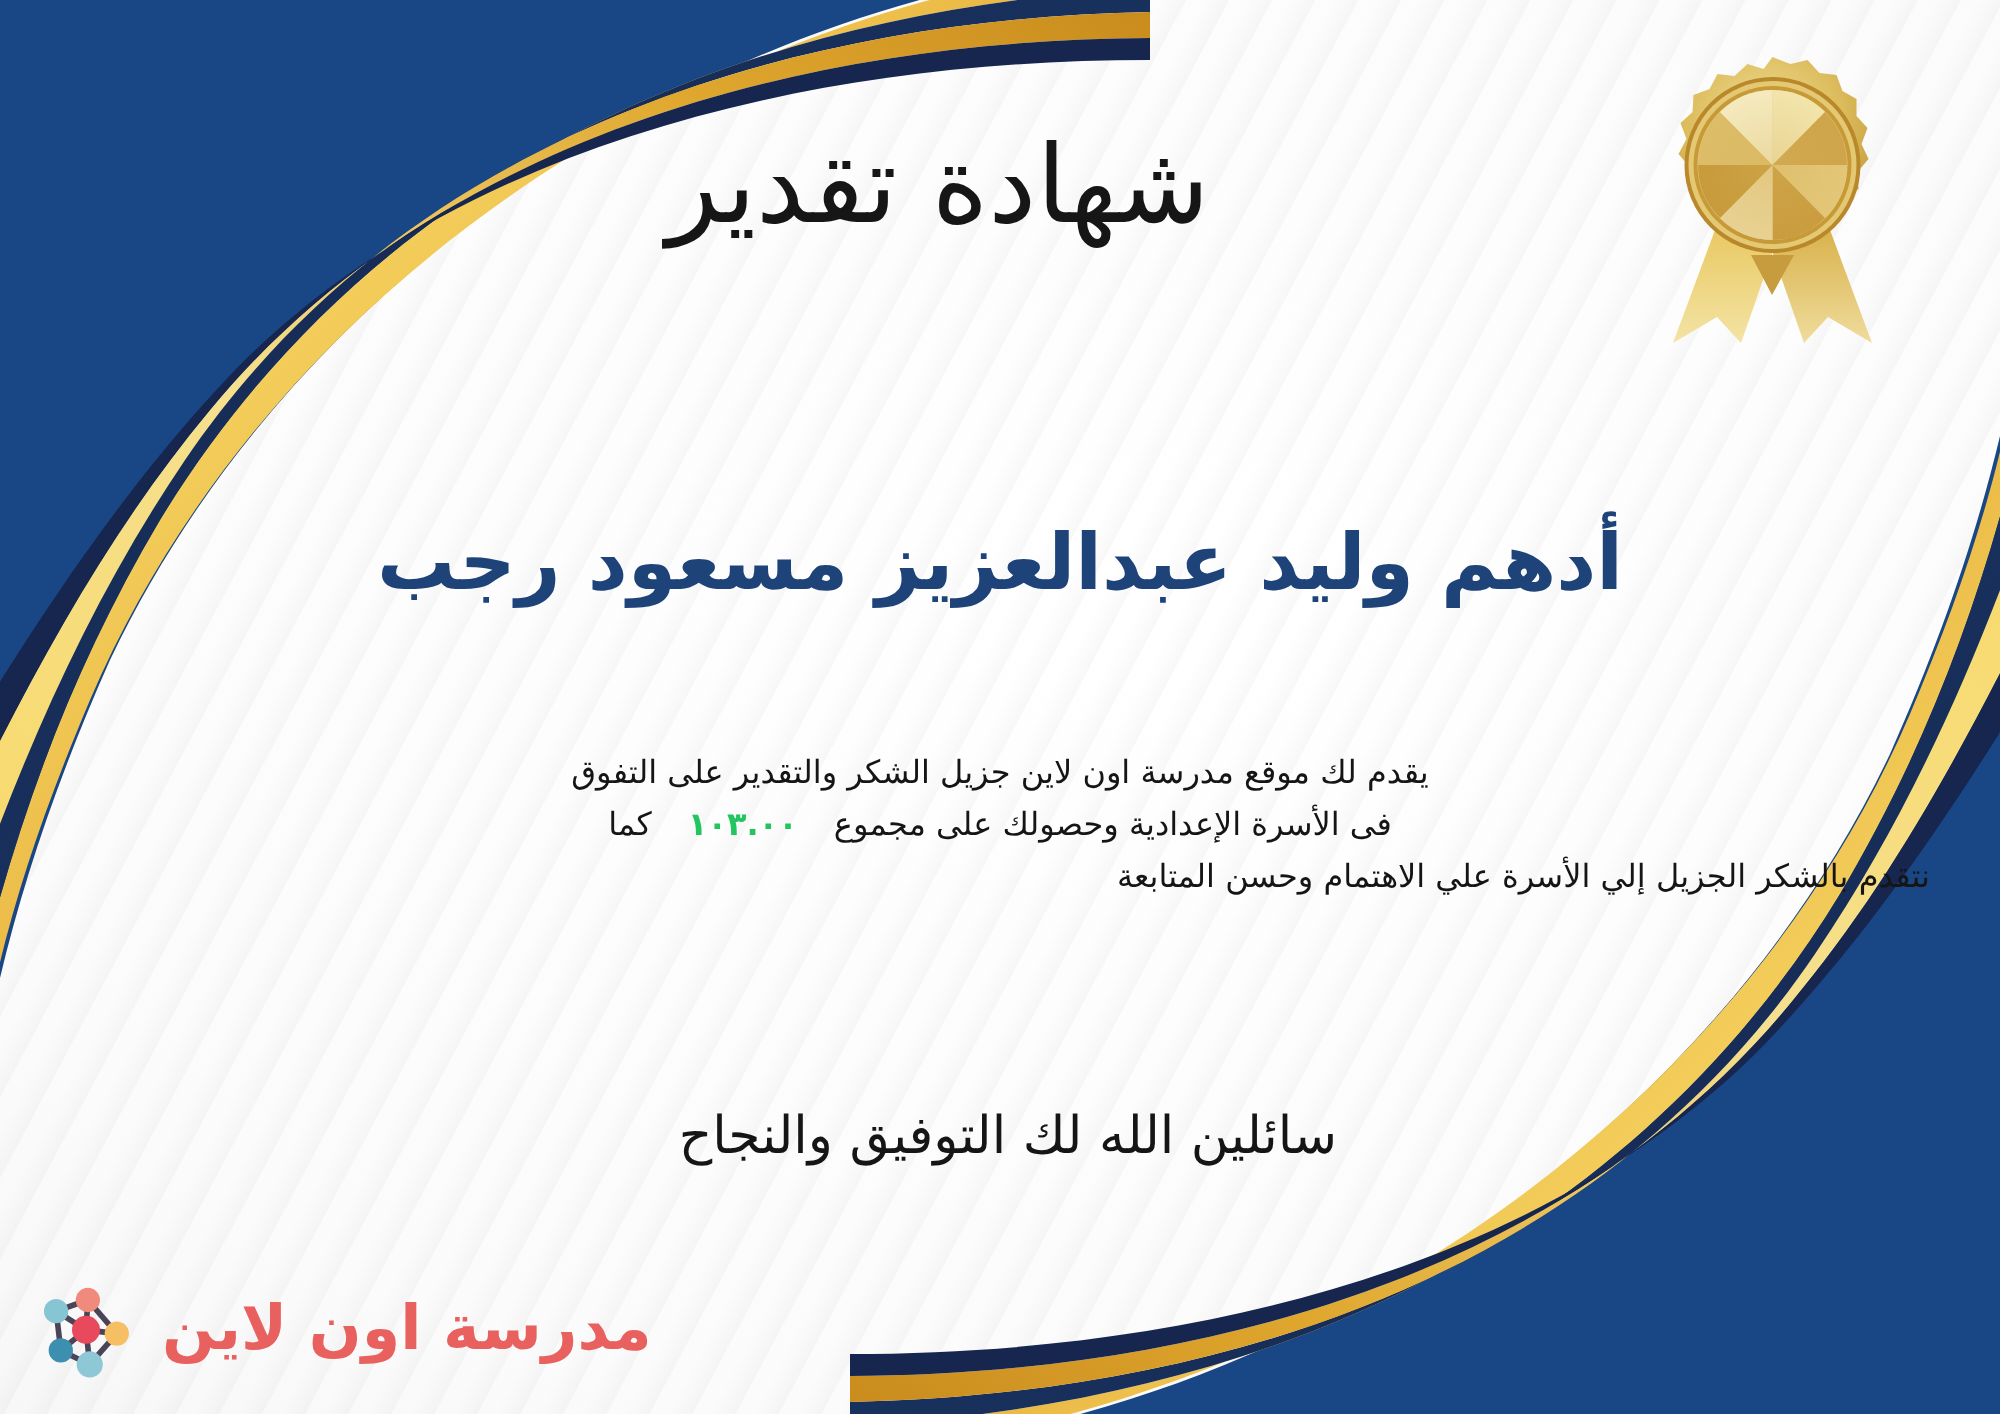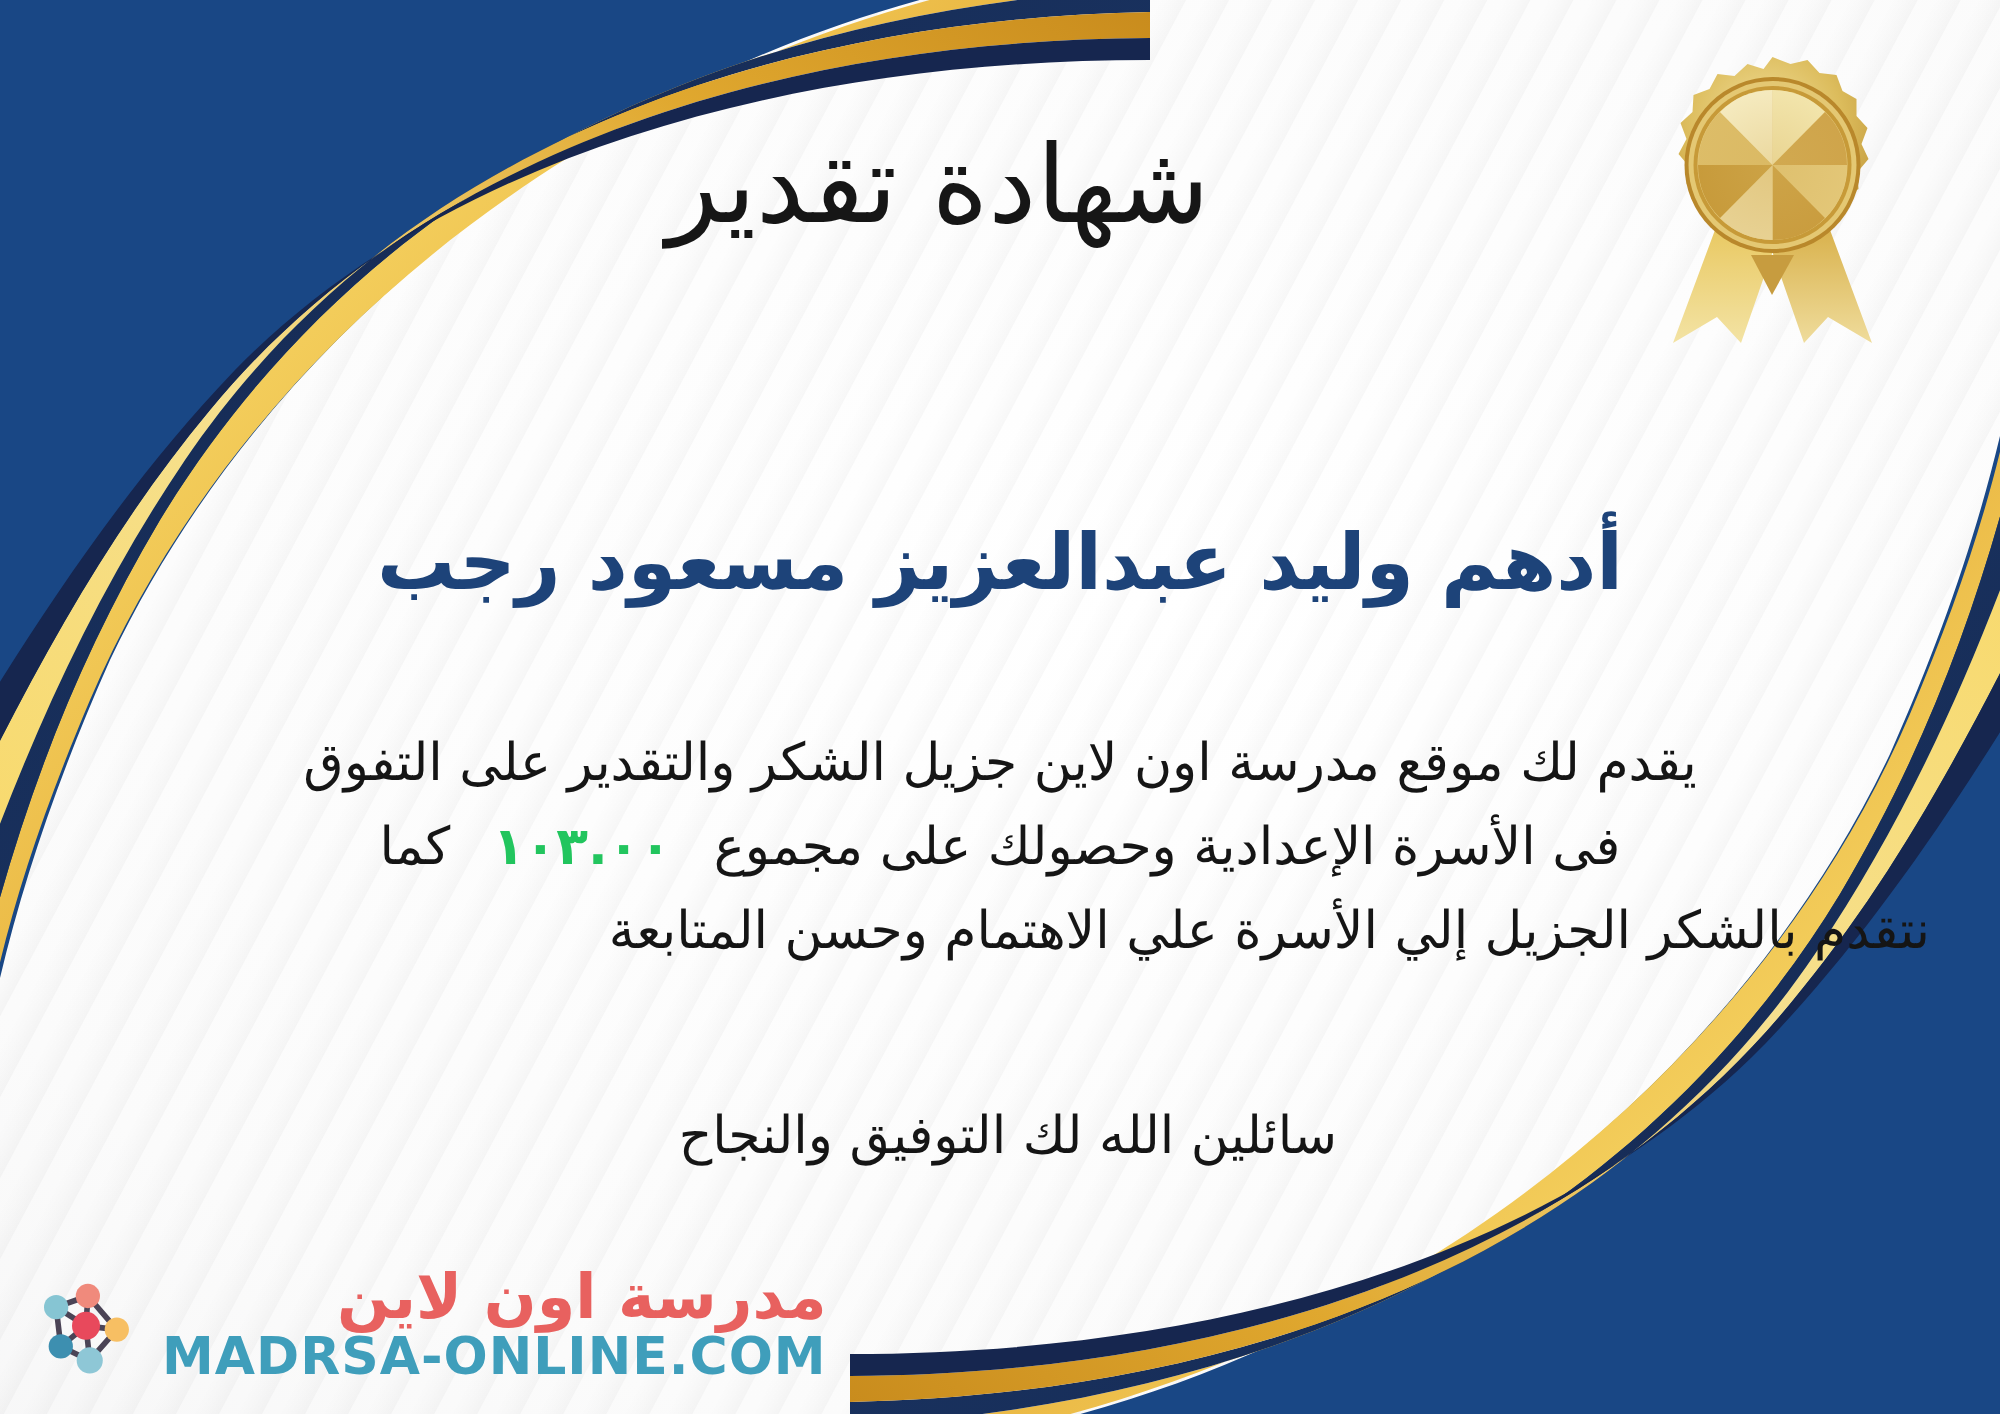--- a/index.html
+++ b/index.html
@@ -83,23 +83,23 @@
     position:absolute;
     top:520px;left:0;width:2000px;
     font-size:78px;
     font-weight:700;
     color:#1d4379;
     line-height:1.1;
   }
 
   .body-block{
     position:absolute;
-    top:720px;left:70px;width:1860px;
+    top:747px;left:70px;width:1860px;
     color:#151515;
-    font-size:52px;
+    font-size:32px;
     line-height:1.62;
     font-weight:300;
   }
   .body-line{white-space:nowrap;}
   .body-line.l1{text-align:center;}
   .body-line.l2{text-align:center;}
   .body-line.l3{text-align:right;}
 
   .grade{
     color:#22c55e;
@@ -261,21 +261,20 @@
       </div>
       <div class="body-line l3">نتقدم  بالشكر الجزيل إلي الأسرة علي الاهتمام وحسن المتابعة</div>
     </div>
 
     <div class="closing">سائلين الله لك التوفيق  والنجاح</div>
   </div>
 
   <div class="logo">
     <div class="logo-text">
       <div class="logo-ar">مدرسة اون لاين</div>
-      <div class="logo-en">MADRSA-ONLINE.COM</div>
     </div>
     <svg class="logo-icon" viewBox="0 0 120 120">
       <g stroke="#4b4456" stroke-width="6" stroke-linecap="round">
         <line x1="28" y1="42" x2="62" y2="30"></line>
         <line x1="28" y1="42" x2="60" y2="62"></line>
         <line x1="28" y1="42" x2="33" y2="84"></line>
         <line x1="62" y1="30" x2="60" y2="62"></line>
         <line x1="62" y1="30" x2="93" y2="66"></line>
         <line x1="60" y1="62" x2="93" y2="66"></line>
         <line x1="60" y1="62" x2="33" y2="84"></line>

